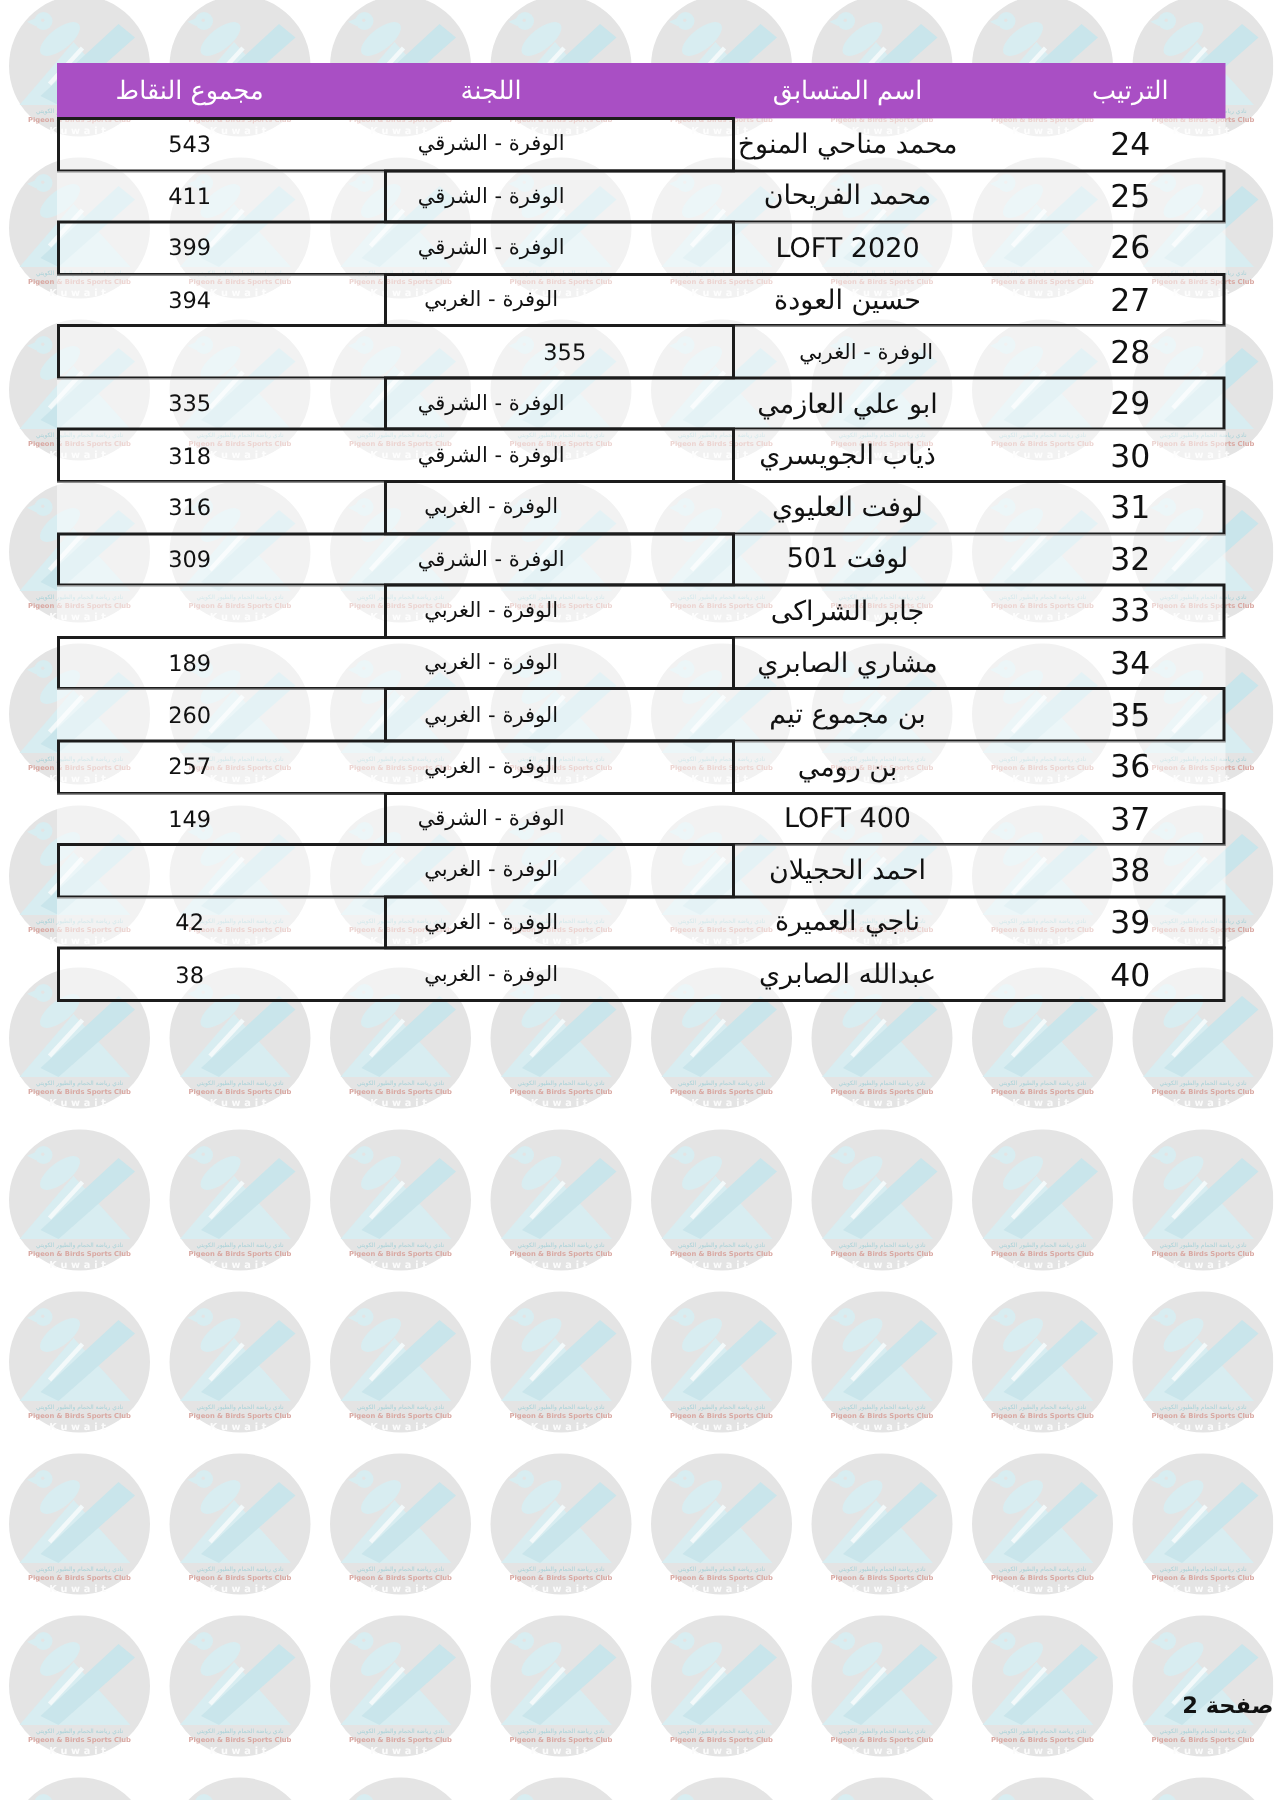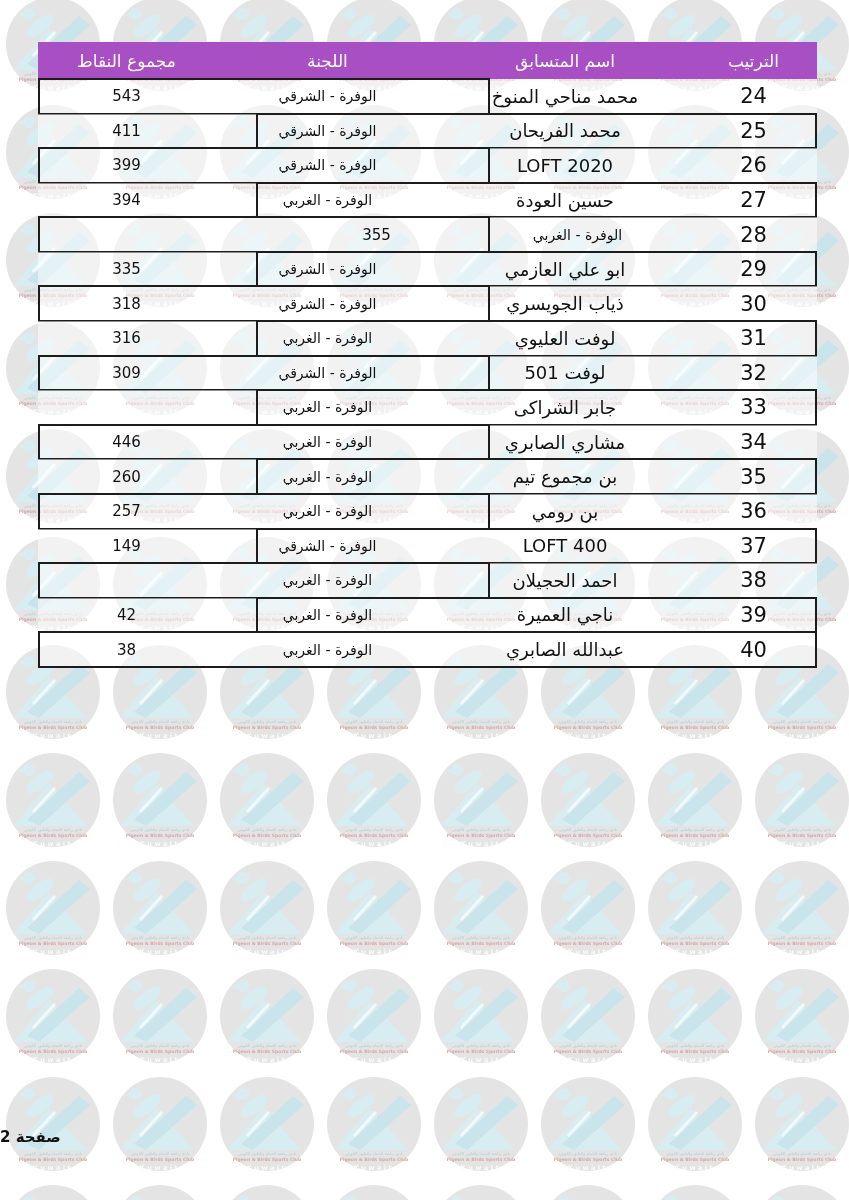--- a/index.html
+++ b/index.html
@@ -42,21 +42,21 @@
     border:2px solid #1c1c1c;
     pointer-events:none;
     box-sizing:border-box;
   }
   .rowbox.left{left:0;width:58%;}
   .rowbox.right{left:28%;right:0;}
   .rowbox.full{left:0;right:0;}
   
   .footer{
     position:absolute;left:0;right:0;top:1128px;
-    text-align:left;
+    text-align:right;
     font-size:15px;font-weight:bold;
     direction:rtl;
     z-index:1;
   }
 </style>
 </head>
 <body>
 
 <div class="page">
 
@@ -1384,21 +1384,21 @@
         <div class="row">
           <div class="cell c-rank">33</div>
           <div class="cell c-name">جابر الشراكى</div>
           <div class="cell c-comm">الوفرة - الغربي</div>
           <div class="rowbox right"></div>
         </div>
         <div class="row">
           <div class="cell c-rank">34</div>
           <div class="cell c-name">مشاري الصابري</div>
           <div class="cell c-comm">الوفرة - الغربي</div>
-          <div class="cell c-pts">446</div>
+          <div class="cell c-pts">189</div>
           <div class="rowbox left"></div>
         </div>
         <div class="row">
           <div class="cell c-rank">35</div>
           <div class="cell c-name">بن مجموع تيم</div>
           <div class="cell c-comm">الوفرة - الغربي</div>
           <div class="cell c-pts">260</div>
           <div class="rowbox right"></div>
         </div>
         <div class="row">

